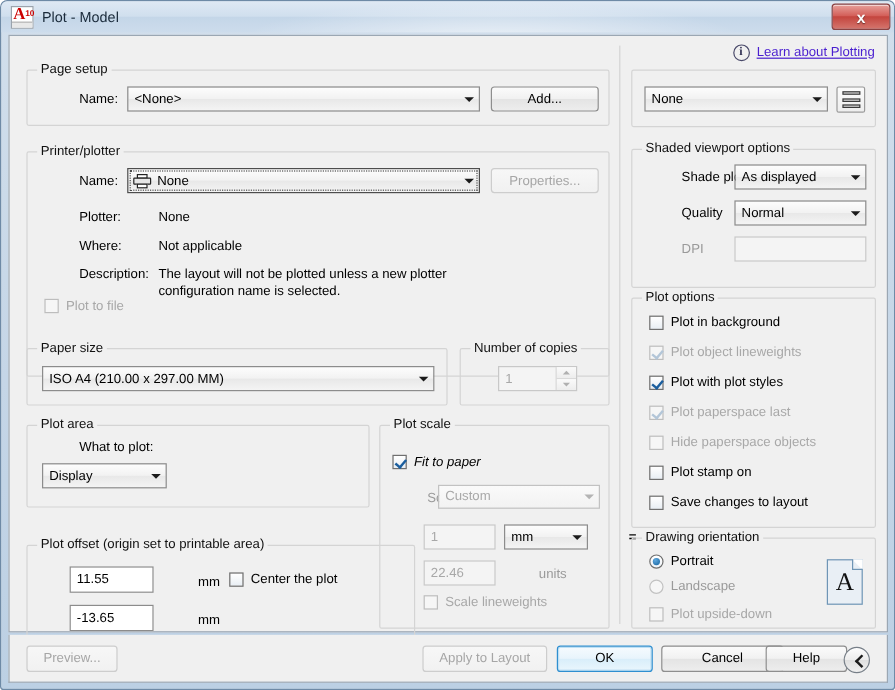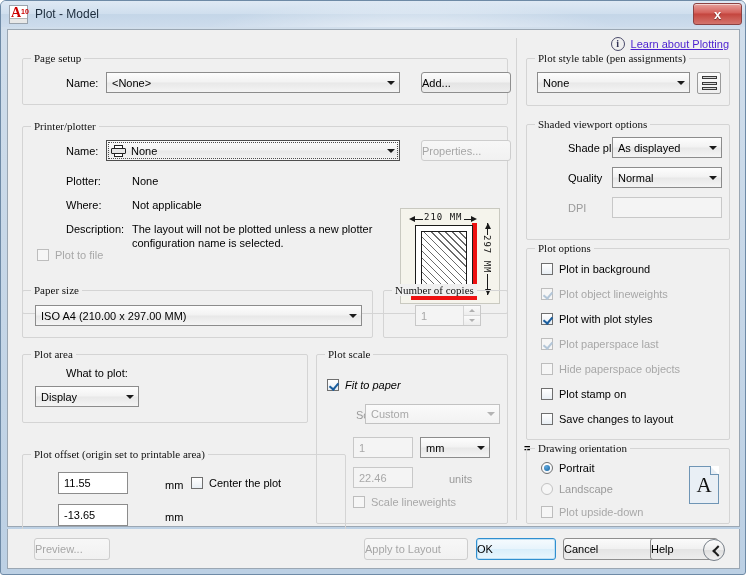--- a/index.html
+++ b/index.html
@@ -156,21 +156,20 @@
     box-sizing: border-box;
   }
   .group > .legend {
     position: absolute;
     top: -7px; left: 8px;
     background: #f0f0f0;
     padding: 0 3px;
     font-size: 11px;
     color: #111111;
     white-space: nowrap;
-    font-family: Liberation Serif, serif;
   }
 
   .lbl {
     position: absolute;
     font-size: 11px;
     color: #000000;
     white-space: nowrap;
     padding-left: 29px;
   }
   .lbl.dim { color: #9a9a9a; }
@@ -251,22 +250,22 @@
   .btn {
     position: absolute;
     box-sizing: border-box;
     border: 1px solid #8e8e8e;
     border-radius: 3px;
     background: linear-gradient(to bottom, #fbfbfb 0%, #f1f1f1 48%, #e4e4e4 52%, #ededed 100%);
     font-size: 11px;
     color: #000;
     display: flex;
     align-items: center;
+    justify-content: center;
     cursor: pointer;
-    margin-left: 12px;
   }
   .btn.disabled {
     color: #a6a6a6;
     border-color: #cdcdcd;
     background: linear-gradient(to bottom, #f7f7f7 0%, #f1f1f1 100%);
     cursor: default;
   }
   .btn.default {
     border: 1px solid #2f8fd0;
     box-shadow: 0 0 0 1px #bfe0f4 inset;
@@ -645,35 +644,20 @@
       <span class="lbl" style="left:14px; top:96px;">Description:</span>
       <span class="lbl" style="left:80px; top:96px;">The layout will not be plotted unless a new plotter</span>
       <span class="lbl" style="left:80px; top:110px;">configuration name is selected.</span>
 
       <div class="check disabled" style="left:14px; top:122px;">
         <span class="box"></span>
         <span class="ctext">Plot to file</span>
       </div>
     </div>
 
-    <div id="paper-preview">
-      <span class="dim-top"></span>
-      <span class="dim-top-l"></span>
-      <span class="dim-top-r"></span>
-      <span class="w-label">210 MM</span>
-      <span class="dim-right"></span>
-      <span class="dim-r-t"></span>
-      <span class="dim-r-b"></span>
-      <span class="h-label">297 MM</span>
-      <span class="red-right"></span>
-      <span class="red-bottom"></span>
-      <span class="sheet">
-        <span class="hatch"></span>
-      </span>
-    </div>
 
     <div class="group" style="left:14px; top:260px; width:351px; height:48px;">
       <span class="legend">Paper size</span>
       <div class="combo" style="left:12px; top:14px; width:327px; height:21px;">
         <span class="cb-text">ISO A4 (210.00 x 297.00 MM)</span>
         <span class="arrow">
             <i></i>
           </span>
       </div>
     </div>
@@ -758,21 +742,20 @@
 
       <div class="check disabled" style="left:36px; top:141px;">
         <span class="box"></span>
         <span class="ctext">Scale lineweights</span>
       </div>
     </div>
 
     <div class="vline" style="left:508px; top:8px; width:1px; height:482px;"></div>
 
     <div class="group" style="left:518px; top:28px; width:204px; height:48px;">
-      <span class="legend">Plot style table (pen assignments)</span>
       <div class="combo" style="left:10px; top:13px; width:153px; height:21px;">
         <span class="cb-text">None</span>
         <span class="arrow">
             <i></i>
           </span>
       </div>
       <div id="pen-edit-button" style="left:170px; top:13px;">
         <span class="pen-ico">
           <span class="r" style="top:0;"></span>
           <span class="r" style="top:6px;"></span>

